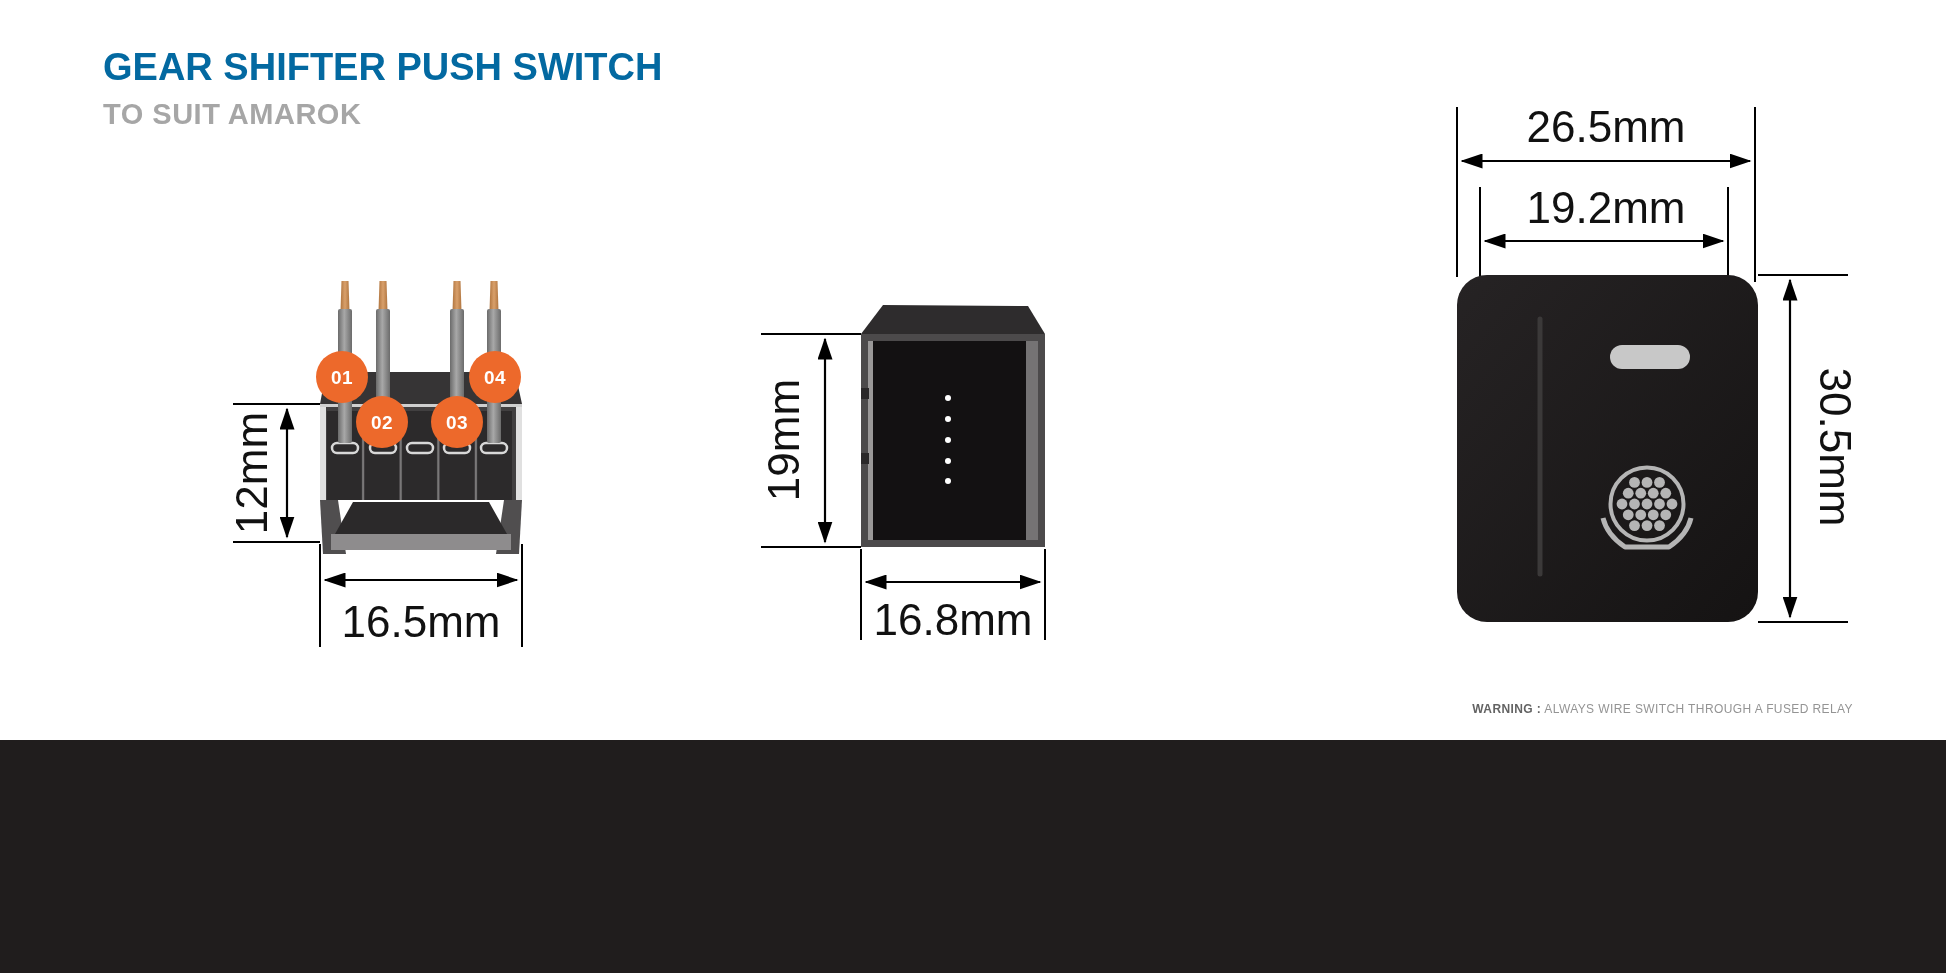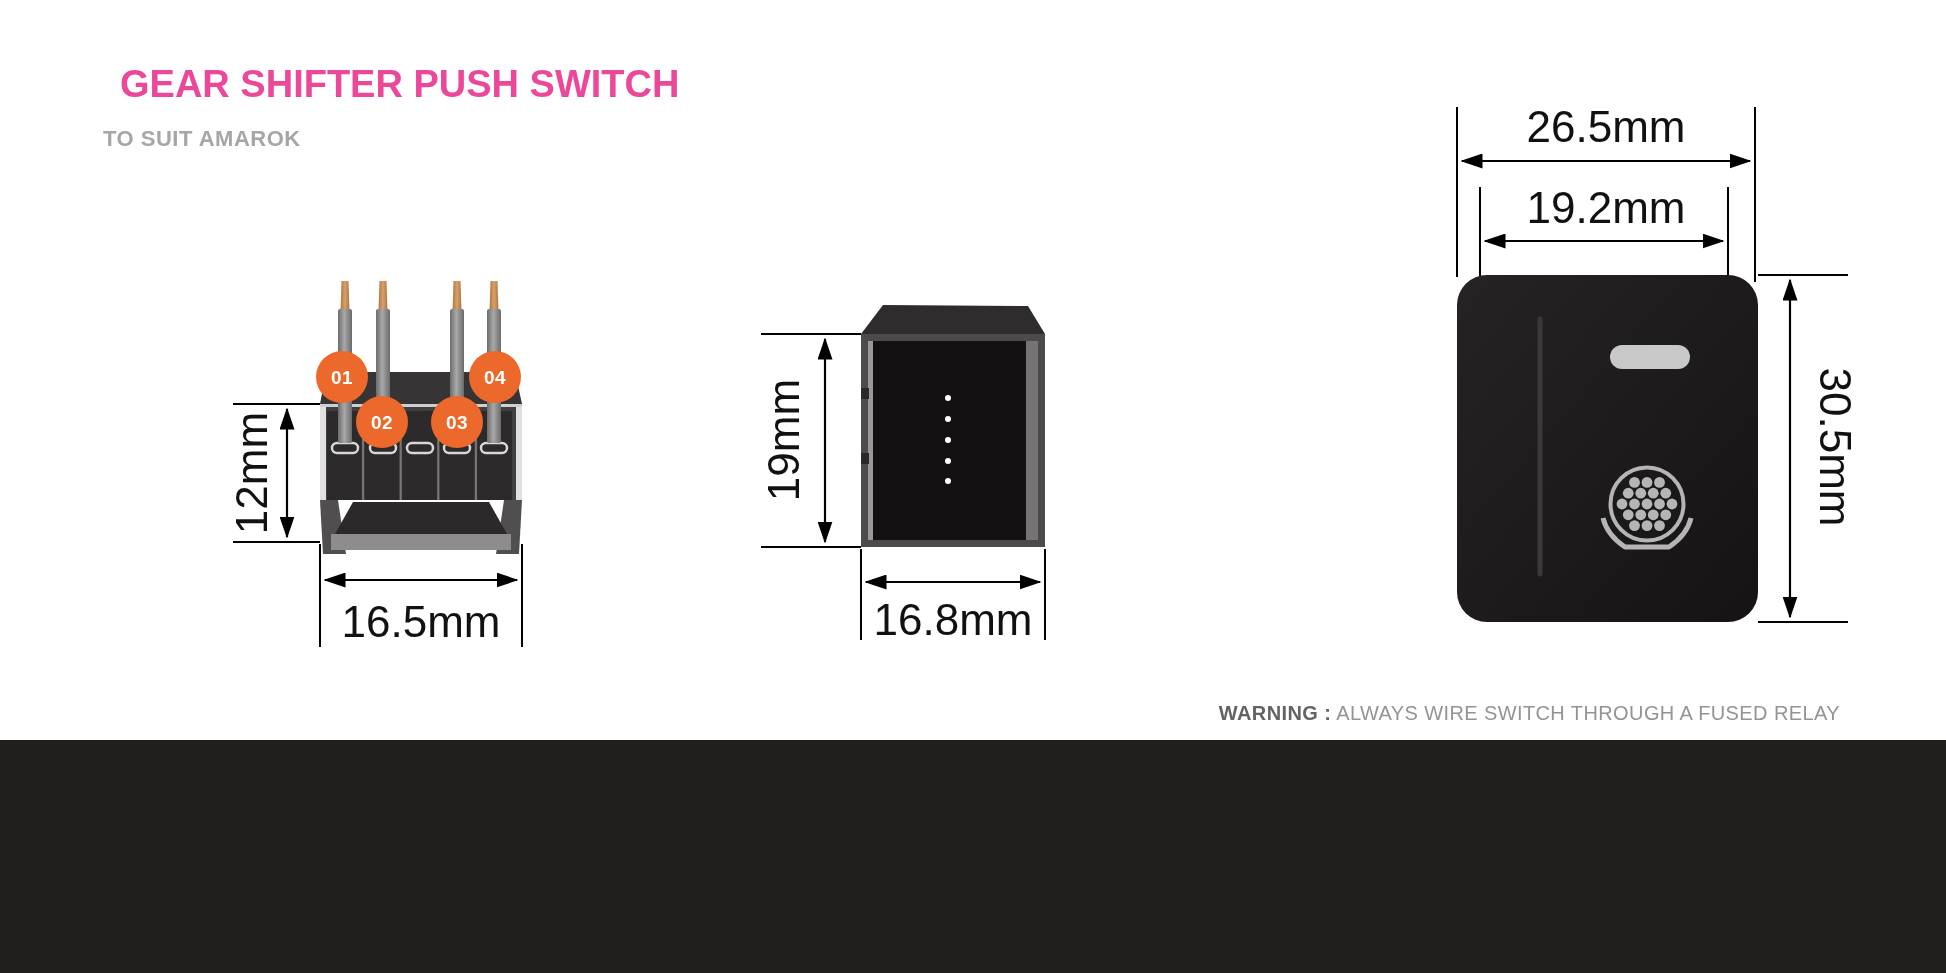--- a/index.html
+++ b/index.html
@@ -1,30 +1,30 @@
 <!DOCTYPE html>
 <html><head>
 <meta charset="utf-8">
 <style>
   html,body{margin:0;padding:0;background:#fff;}
   .page{position:relative;width:1946px;height:973px;background:#ffffff;overflow:hidden;
         font-family:"Liberation Sans","DejaVu Sans",sans-serif;}
   
   .hdr{position:absolute;left:103px;top:44px;}
-  .hdr h1{margin:17px;font-size:38px;line-height:1.25;font-weight:800;color:#ec4899;letter-spacing:0px;}
-  .hdr h2{margin:6px 0 0 0;font-size:22px;font-weight:700;color:#a6a6a6;letter-spacing:0.5px;}
+  .hdr h1{margin:0;font-size:38px;line-height:1.25;font-weight:800;color:#0369a1;letter-spacing:0px;}
+  .hdr h2{margin:6px 0 0 0;font-size:29px;font-weight:700;color:#a6a6a6;letter-spacing:0.5px;}
   
   .diag{position:absolute;}
   .d-back{left:225px;top:265px;}
   .d-side{left:755px;top:290px;}
   .d-front{left:1440px;top:87px;}
   svg text.dim{font-family:"Liberation Sans","DejaVu Sans",sans-serif;font-size:44px;fill:#111;font-weight:400;}
   svg text.badge{font-family:"Liberation Sans","DejaVu Sans",sans-serif;font-size:19px;font-weight:700;fill:#fff;letter-spacing:0.5px;}
   
-  .warning{position:absolute;top:702px;right:106px;font-size:20px;letter-spacing:0.4px;color:#949494;white-space:nowrap;}
+  .warning{position:absolute;top:702px;right:93px;font-size:12px;letter-spacing:0.4px;color:#949494;white-space:nowrap;}
   .warning b{color:#636363;font-weight:700;}
   
   .footer{position:absolute;left:0;top:740px;width:1946px;height:233px;background:#201d1d;}
 </style>
 </head>
 <body>
 
 <div class="page">
 
   <div class="hdr">

